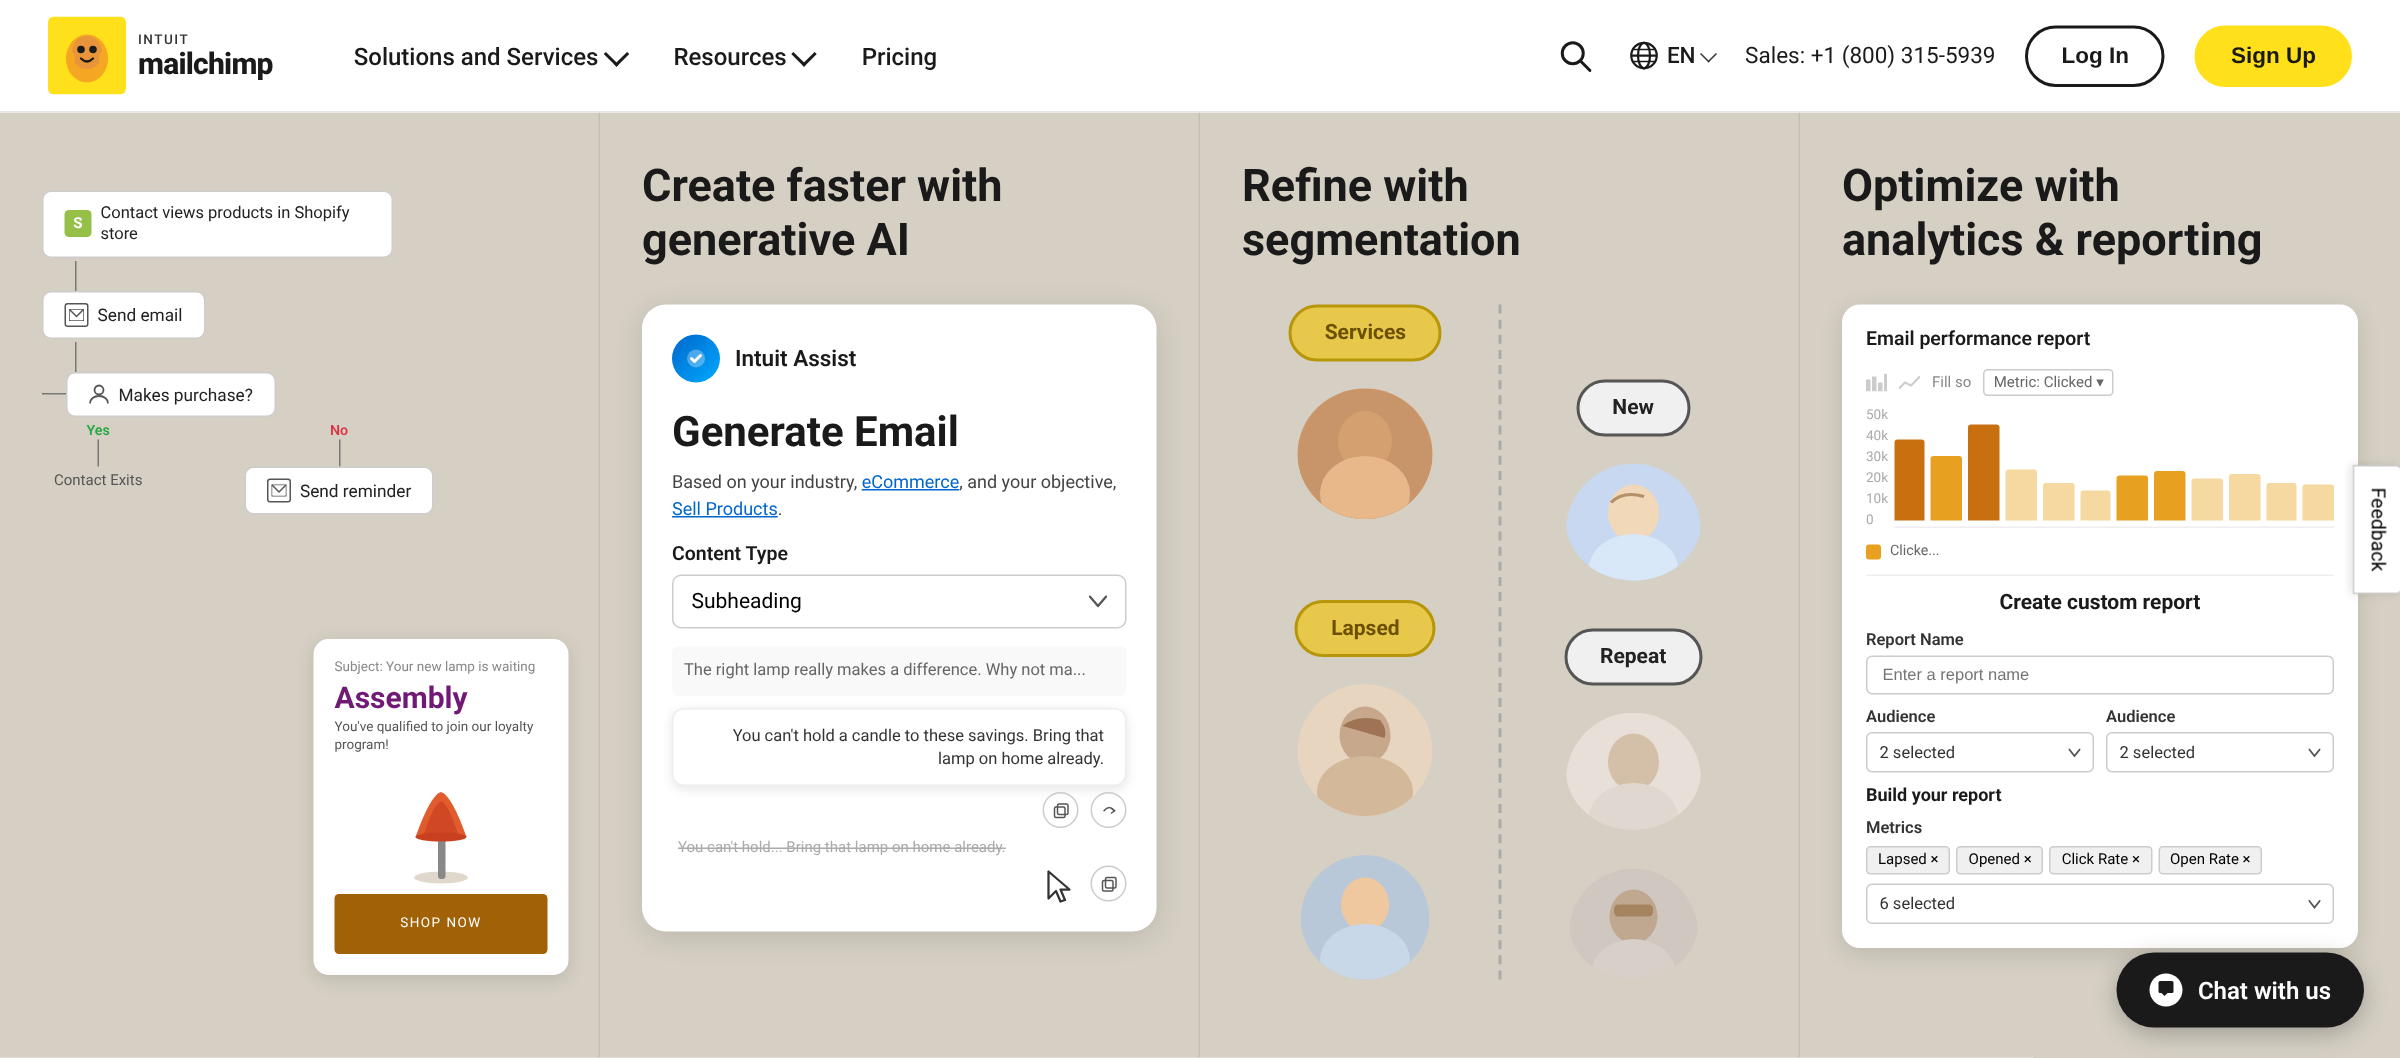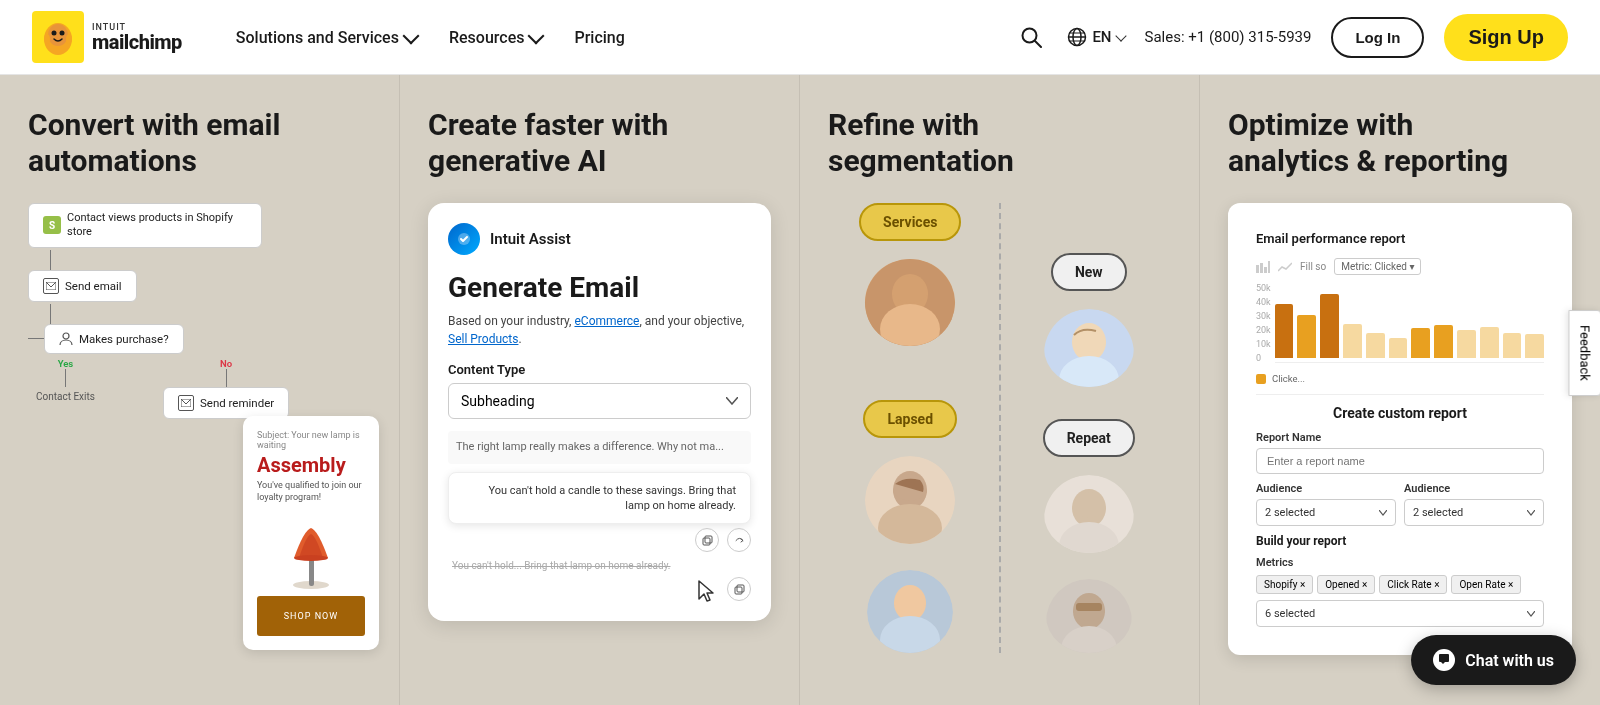--- a/index.html
+++ b/index.html
@@ -85,21 +85,21 @@
       font-size: 15px;
       font-weight: 600;
       cursor: pointer;
       color: #1a1a1a;
     }
     .signup-btn {
       padding: 10px 22px;
       border: 2px solid #ffe01b;
       border-radius: 999px;
       background: #ffe01b;
-      font-size: 20px;
+      font-size: 15px;
       font-weight: 700;
       cursor: pointer;
       color: #1a1a1a;
     }
 
     
     .main-grid {
       display: grid;
       grid-template-columns: 1fr 1fr 1fr 1fr;
       min-height: 630px;
@@ -250,21 +250,21 @@
       font-size: 11px;
       color: #555;
       line-height: 1.4;
       margin-top: 4px;
     }
 
     
     .analytics-card {
       background: #fff;
       border-radius: 12px;
-      padding: 28px;
+      padding: 16px;
       box-shadow: 0 4px 16px rgba(0,0,0,0.12);
       margin-top: 8px;
       font-size: 11px;
     }
     .analytics-title {
       font-size: 13px;
       font-weight: 600;
       color: #1a1a1a;
       margin-bottom: 12px;
     }
@@ -549,21 +549,20 @@
     </div>
     <span class="sales-text">Sales: +1 (800) 315-5939</span>
     <button class="login-btn">Log In</button>
     <button class="signup-btn">Sign Up</button>
   </div>
 </header>
 
 <div class="main-grid">
 
   <div class="grid-col">
-    <h2 class="col-title">Convert with email automations</h2>
 
     <div class="flow-visual">
       <div class="fv-top">
         <div class="fv-node">
           <div class="shopify-icon">S</div>
           <span style="font-size:11px;max-width:180px;line-height:1.3;">Contact views products in Shopify store</span>
         </div>
       </div>
       <div class="fv-line"></div>
       <div class="fv-top">
@@ -605,23 +604,23 @@
                   <rect x="0" y="0" width="10" height="8" rx="1" fill="none" stroke="#555" stroke-width="1"></rect>
                   <polyline points="0,0 5,5 10,0" fill="none" stroke="#555" stroke-width="1"></polyline>
                 </svg>
             </div>
             <span>Send reminder</span>
           </div>
         </div>
       </div>
     </div>
 
-    <div style="position:absolute; bottom:55px; right:20px; background:#fff; border-radius:10px; padding:14px; width:136px; box-shadow:0 3px 12px rgba(0,0,0,0.12);">
+    <div style="position:absolute; bottom:55px; right:20px; background:#fff; border-radius:10px; padding:14px; width:170px; box-shadow:0 3px 12px rgba(0,0,0,0.12);">
       <div style="font-size:9px;color:#888;margin-bottom:3px;">Subject: Your new lamp is waiting</div>
-      <div style="font-size:20px;font-weight:700;color:#b91c1c;margin-bottom:2px;">Assembly</div>
+      <div style="font-size:20px;font-weight:700;color:#701a75;margin-bottom:2px;">Assembly</div>
       <div style="font-size:9px;color:#555;margin-bottom:16px;line-height:1.4;">You've qualified to join our loyalty program!</div>
 
       <div style="display:flex;justify-content:center;margin:6px 0;">
         <svg width="55" height="70" viewBox="0 0 55 70">
           <ellipse cx="27" cy="65" rx="18" ry="4" fill="#e0d8cc"></ellipse>
           <rect x="25" y="38" width="5" height="28" fill="#888" rx="2"></rect>
           <path d="M10 38 Q20 10 27 8 Q34 10 44 38 Z" fill="#e05c2c"></path>
           <path d="M15 38 Q22 16 27 14 Q32 16 39 38 Z" fill="#c94020" opacity="0.7"></path>
           <ellipse cx="27" cy="38" rx="17" ry="3" fill="#c94020"></ellipse>
         </svg>
@@ -854,21 +853,21 @@
                 </svg>
             </div>
           </div>
         </div>
 
         <div style="font-size:12px;font-weight:700;color:#1a1a1a;margin-bottom:8px;">Build your report</div>
 
         <div class="metrics-label">Metrics</div>
         <div class="metrics-tags">
           <div class="metric-tag">
-              <span>Shopify ×</span>
+              <span>Lapsed ×</span>
             </div>
           <div class="metric-tag">
               <span>Opened ×</span>
             </div>
           <div class="metric-tag">
               <span>Click Rate ×</span>
             </div>
           <div class="metric-tag">
               <span>Open Rate ×</span>
             </div>

